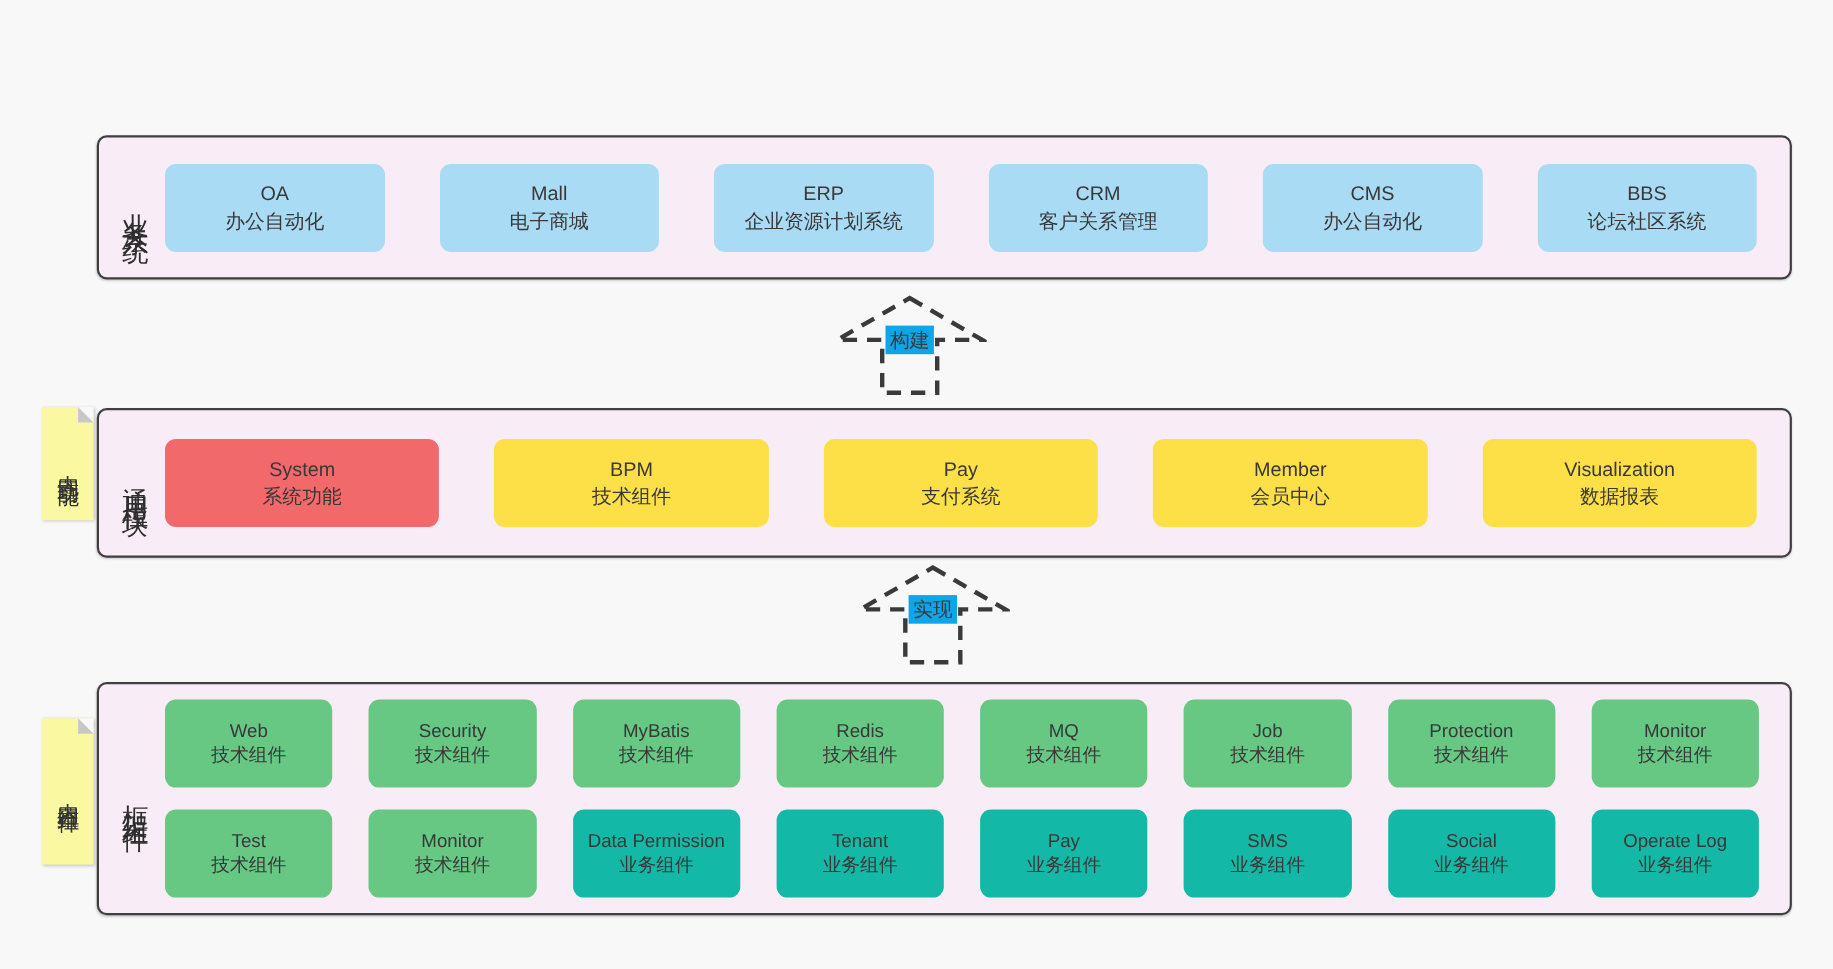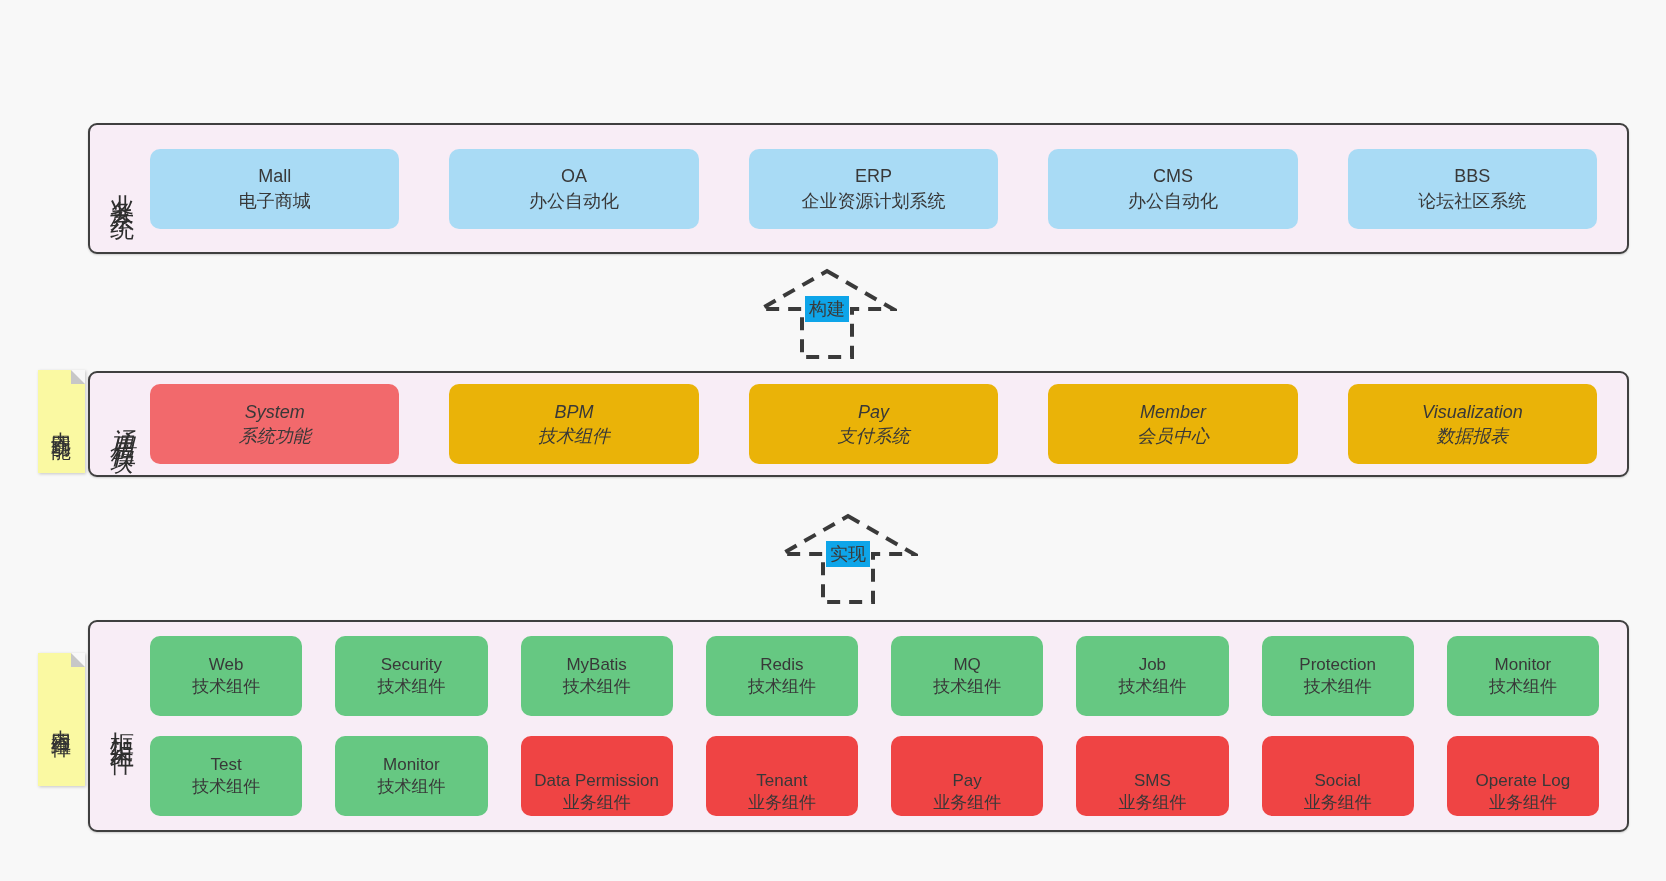--- a/index.html
+++ b/index.html
@@ -13,21 +13,21 @@
   
   .band{
     position:absolute;left:88px;width:1541px;
     background:#f8edf6;
     border:2px solid #3f3f3f;border-radius:9px;
     box-sizing:border-box;
     display:flex;align-items:center;
     box-shadow:0 1px 2px rgba(0,0,0,.18);
   }
   .band-1{top:123px;height:131px;}
-  .band-2{top:371px;height:106px;font-style:italic;}
+  .band-2{top:371px;height:136px;}
   .band-3{top:620px;height:212px;}
 
   .band-label{
     writing-mode:vertical-rl;text-orientation:upright;
     font-size:24px;letter-spacing:7px;color:#2e2e2e;
     padding:0 16px 0 20px;line-height:1;flex:0 0 auto;
     white-space:nowrap;
   }
 
   .boxes-6{
@@ -45,23 +45,23 @@
   .node{
     border-radius:10px;
     display:flex;flex-direction:column;align-items:center;justify-content:center;
     text-align:center;font-size:18px;line-height:1.35;
     color:#383838;padding:2px 6px;box-sizing:border-box;
   }
   .boxes-16 .node{font-size:17px;line-height:1.3;}
   .node .t,.node .s{width:100%;}
   .node.blue{background:#a9dbf5;}
   .node.red{background:#f2696c;}
-  .node.pink{background:#eab308;}
+  .node.pink{background:#fde047;}
   .node.green{background:#66c882;}
-  .node.green-light{background:#ef4444;justify-content:flex-end;}
+  .node.green-light{background:#14b8a6;}
 
   
   .note{
     position:absolute;left:38px;width:47px;
     background:#faf9a2;
     box-shadow:1px 1px 3px rgba(0,0,0,.2);
     display:flex;align-items:center;justify-content:center;
   }
   .note-2{top:370px;height:103px;}
   .note-3{top:653px;height:133px;}
@@ -92,30 +92,34 @@
 </style>
 </head>
 <body>
 
 <div class="canvas">
 
   <section class="band band-1">
     <div class="band-label">业务系统</div>
     <div class="boxes-6">
       <div class="node blue">
+        <div class="t">OA</div>
+        <div class="s">办公自动化</div>
+      </div>
+      <div class="node blue">
         <div class="t">Mall</div>
         <div class="s">电子商城</div>
       </div>
       <div class="node blue">
-        <div class="t">OA</div>
-        <div class="s">办公自动化</div>
-      </div>
-      <div class="node blue">
         <div class="t">ERP</div>
         <div class="s">企业资源计划系统</div>
+      </div>
+      <div class="node blue">
+        <div class="t">CRM</div>
+        <div class="s">客户关系管理</div>
       </div>
       <div class="node blue">
         <div class="t">CMS</div>
         <div class="s">办公自动化</div>
       </div>
       <div class="node blue">
         <div class="t">BBS</div>
         <div class="s">论坛社区系统</div>
       </div>
     </div>

